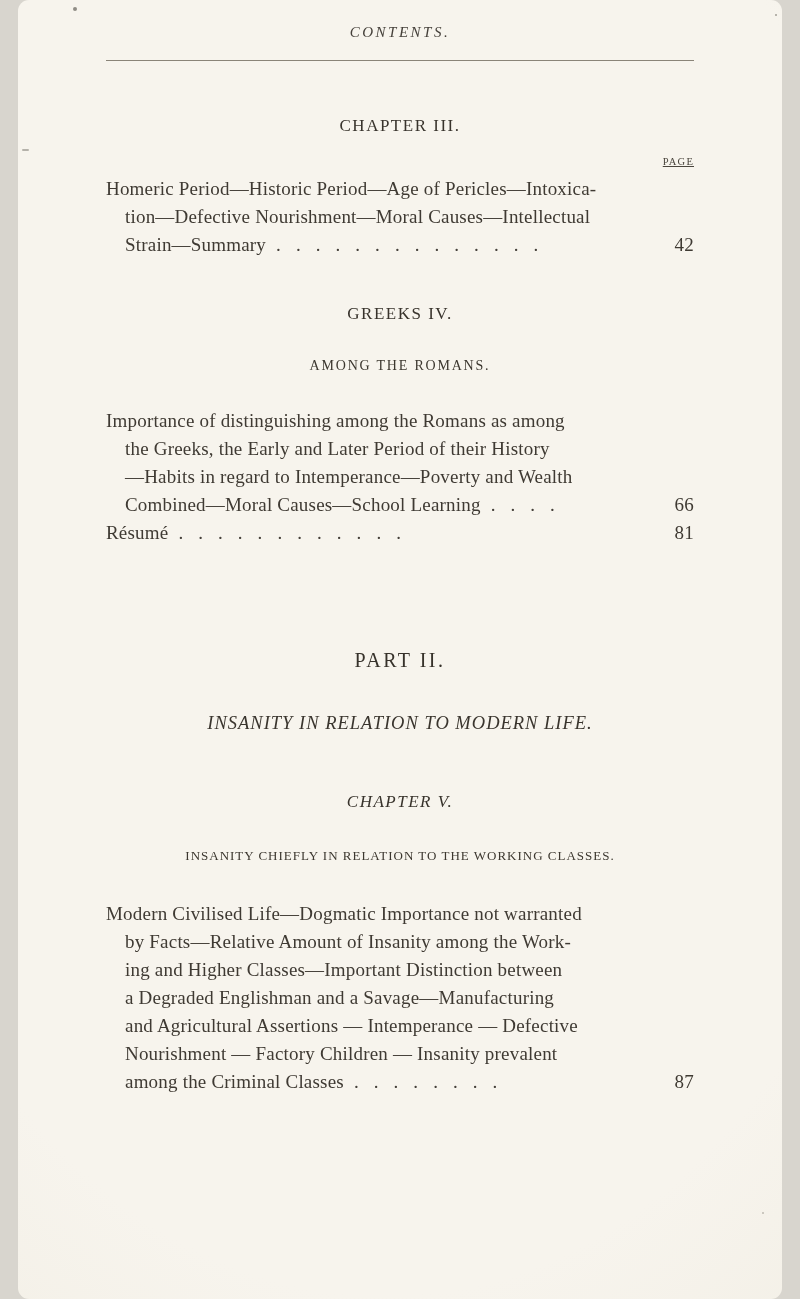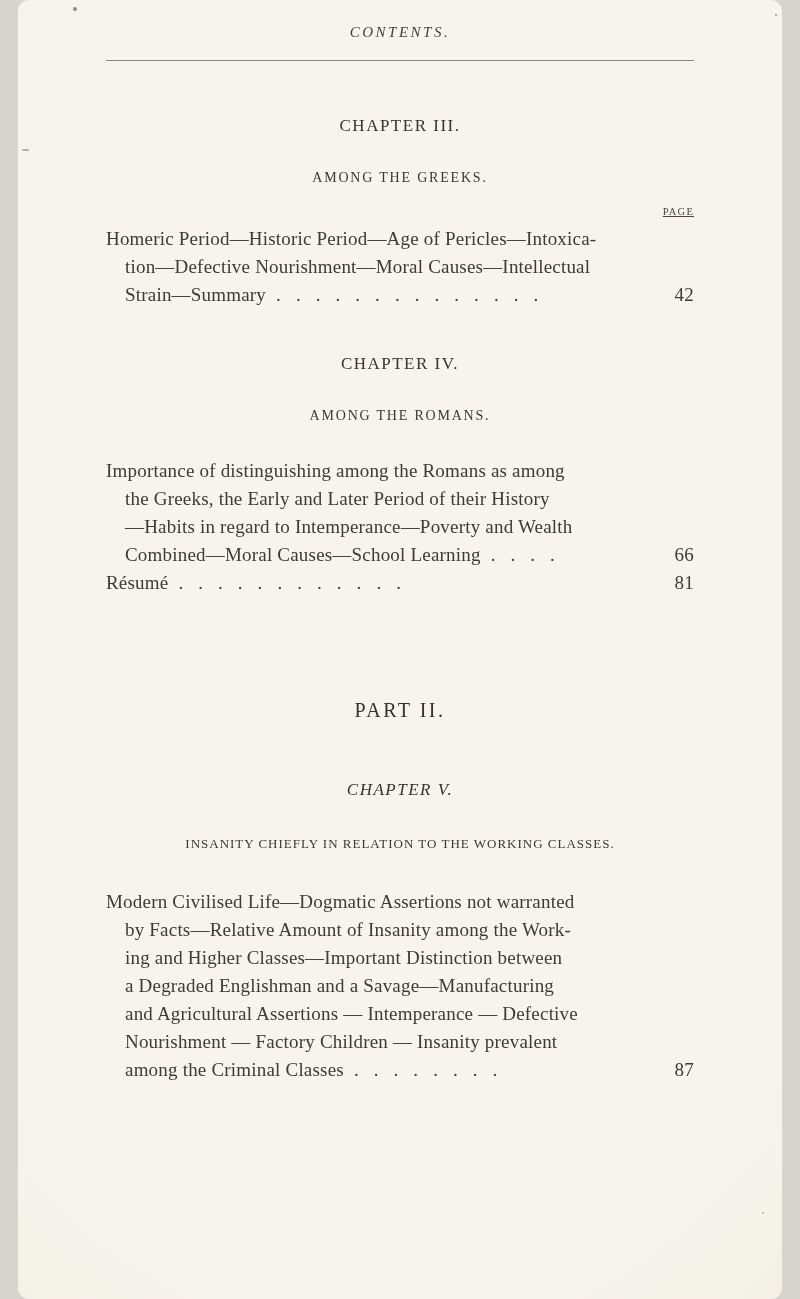--- a/index.html
+++ b/index.html
@@ -134,40 +134,39 @@
   <span class="speck speck-1"></span>
   <span class="speck speck-2"></span>
   <span class="speck speck-3"></span>
   <span class="speck speck-4"></span>
 
   <div class="running-header">CONTENTS.</div>
   <hr class="rule">
 
   <section>
     <h2 class="chapter-heading">CHAPTER III.</h2>
-    <h3 class="chapter-subheading">AMONG THE GREEKS.</h3>
     <div class="page-col-label">PAGE</div>
 
     <div class="para">
       <div class="toc-line">
         <span class="line-text">Homeric Period—Historic Period—Age of Pericles—Intoxica-</span>
       </div>
       <div class="toc-line indent">
         <span class="line-text">tion—Defective Nourishment—Moral Causes—Intellectual</span>
       </div>
       <div class="toc-line indent">
         <span class="line-text">Strain—Summary</span>
         <span class="dots">.   .   .   .   .   .   .   .   .   .   .   .   .   .</span>
         <span class="pagenum">42</span>
       </div>
     </div>
   </section>
 
   <section>
-    <h2 class="chapter-heading" style="margin-top:44px">CHAPTER IV.</h2>
+    <h2 class="chapter-heading" style="margin-top:44px">GREEKS IV.</h2>
     <h3 class="chapter-subheading">AMONG THE ROMANS.</h3>
 
     <div class="para mt-lg">
       <div class="toc-line">
         <span class="line-text">Importance of distinguishing among the Romans as among</span>
       </div>
       <div class="toc-line indent">
         <span class="line-text">the Greeks, the Early and Later Period of their History</span>
       </div>
       <div class="toc-line indent">
@@ -181,29 +180,30 @@
       <div class="toc-line">
         <span class="line-text italic">Résumé</span>
         <span class="dots">.   .   .   .   .   .   .   .   .   .   .   .</span>
         <span class="pagenum">81</span>
       </div>
     </div>
   </section>
 
   <section>
     <h1 class="part-heading">PART II.</h1>
+    <div class="part-title">INSANITY IN RELATION TO MODERN LIFE.</div>
   </section>
 
   <section>
     <h2 class="chapter-heading ch5">CHAPTER V.</h2>
     <h3 class="chapter-subheading ch5">INSANITY CHIEFLY IN RELATION TO THE WORKING CLASSES.</h3>
 
     <div class="para ch5">
       <div class="toc-line">
-        <span class="line-text">Modern Civilised Life—Dogmatic Assertions not warranted</span>
+        <span class="line-text">Modern Civilised Life—Dogmatic Importance not warranted</span>
       </div>
       <div class="toc-line indent">
         <span class="line-text">by Facts—Relative Amount of Insanity among the Work-</span>
       </div>
       <div class="toc-line indent">
         <span class="line-text">ing and Higher Classes—Important Distinction between</span>
       </div>
       <div class="toc-line indent">
         <span class="line-text">a Degraded Englishman and a Savage—Manufacturing</span>
       </div>

